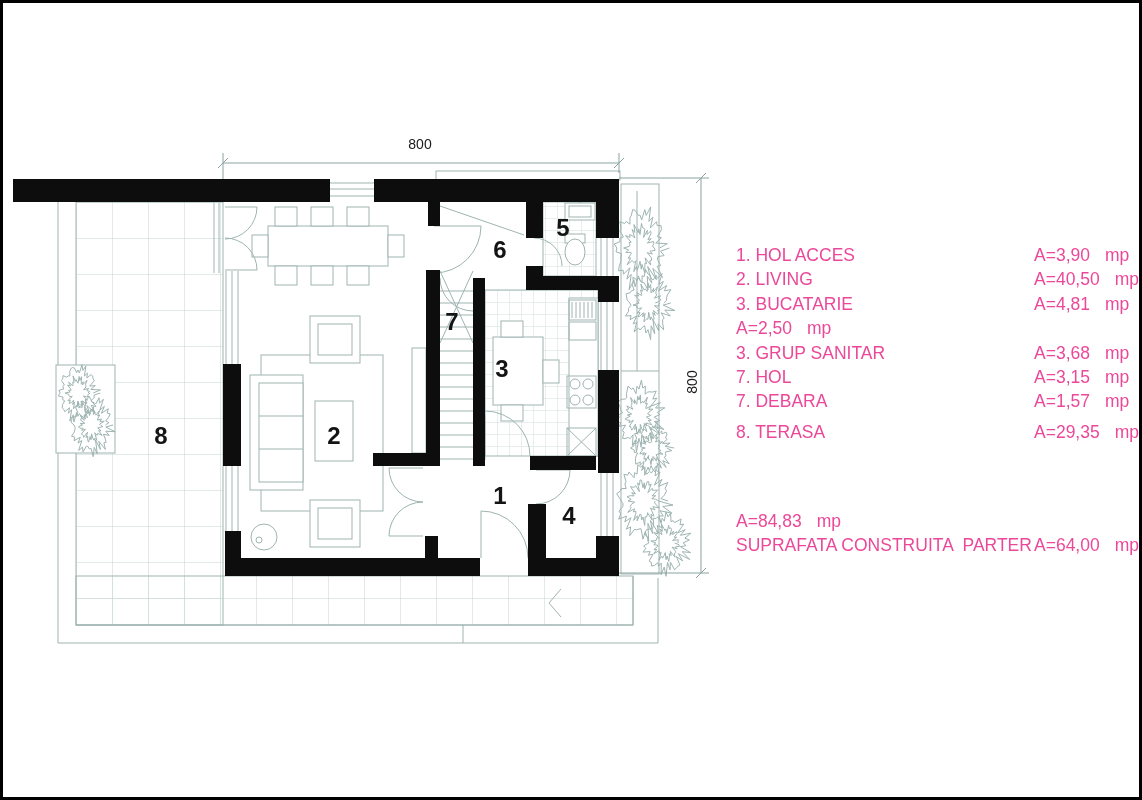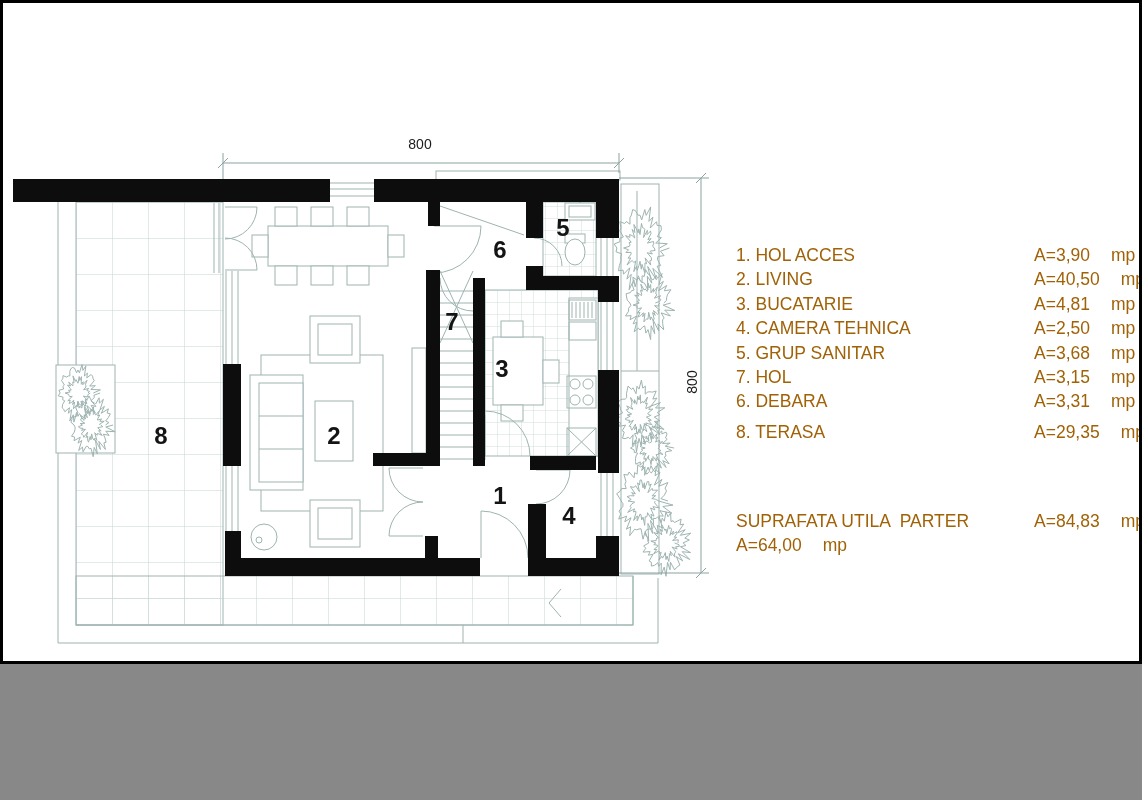--- a/index.html
+++ b/index.html
@@ -1,36 +1,36 @@
 <!DOCTYPE html>
 <html><head>
 <meta charset="utf-8">
 <style>
   html,body{margin:0;padding:0;background:#888;}
   .page{
-    position:relative;width:1142px;height:664px;background:#ffffff;
+    position:relative;width:1142px;height:800px;background:#ffffff;
     border:3px solid #000;box-sizing:border-box;overflow:hidden;
     font-family:"Liberation Sans", sans-serif;
   }
   .plan-svg{position:absolute;left:0;top:0;width:1142px;height:800px;}
   .room-num{
     position:absolute;width:26px;height:26px;text-align:center;
     font-size:24px;font-weight:bold;color:#141414;line-height:26px;
   }
   .dim-label{
     position:absolute;font-size:14px;color:#1a1a1a;text-align:center;width:44px;
   }
   .dim-label.vert{transform:rotate(-90deg);}
-  .legend{position:absolute;left:733px;top:240px;width:390px;color:#a16207;}
+  .legend{position:absolute;left:733px;top:240px;width:390px;color:#ec4899;}
   .legend .row{display:flex;justify-content:space-between;height:24.4px;
     font-size:17.5px;line-height:24.4px;}
   .legend .lbl{white-space:pre;}
   .legend .val{display:flex;width:92px;white-space:pre;}
   .legend .num{flex:1;text-align:center;}
-  .legend .unit{margin-left:21px;}
+  .legend .unit{margin-left:15px;}
   .legend-terasa{position:absolute;left:733px;top:417px;width:390px;}
   .legend-totals{position:absolute;left:733px;top:506px;width:390px;}
   .legend-totals .row{height:24px;line-height:24px;}
 </style>
 </head>
 <body>
 
 <div class="page">
 
   <svg class="plan-svg" viewBox="0 0 1142 800" xmlns="http://www.w3.org/2000/svg" stroke="#9eb4b1" fill="none" stroke-width="1">
@@ -204,47 +204,46 @@
       </div>
     <div class="row">
         <span class="lbl">2. LIVING</span>
         <span class="val"><span>A=</span><span class="num">40,50</span><span class="unit">mp</span></span>
       </div>
     <div class="row">
         <span class="lbl">3. BUCATARIE</span>
         <span class="val"><span>A=</span><span class="num">4,81</span><span class="unit">mp</span></span>
       </div>
     <div class="row">
-        <span class="lbl">4. CAMERA TEHNICA</span>
         <span class="val"><span>A=</span><span class="num">2,50</span><span class="unit">mp</span></span>
       </div>
     <div class="row">
-        <span class="lbl">5. GRUP SANITAR</span>
+        <span class="lbl">3. GRUP SANITAR</span>
         <span class="val"><span>A=</span><span class="num">3,68</span><span class="unit">mp</span></span>
       </div>
     <div class="row">
         <span class="lbl">7. HOL</span>
         <span class="val"><span>A=</span><span class="num">3,15</span><span class="unit">mp</span></span>
       </div>
     <div class="row">
-        <span class="lbl">6. DEBARA</span>
-        <span class="val"><span>A=</span><span class="num">3,31</span><span class="unit">mp</span></span>
+        <span class="lbl">7. DEBARA</span>
+        <span class="val"><span>A=</span><span class="num">1,57</span><span class="unit">mp</span></span>
       </div>
   </div>
 
   <div class="legend legend-terasa">
     <div class="row">
         <span class="lbl">8. TERASA</span>
         <span class="val"><span>A=</span><span class="num">29,35</span><span class="unit">mp</span></span>
       </div>
   </div>
 
   <div class="legend legend-totals">
     <div class="row">
-        <span class="lbl">SUPRAFATA UTILA  PARTER</span>
         <span class="val"><span>A=</span><span class="num">84,83</span><span class="unit">mp</span></span>
       </div>
     <div class="row">
+        <span class="lbl">SUPRAFATA CONSTRUITA  PARTER</span>
         <span class="val"><span>A=</span><span class="num">64,00</span><span class="unit">mp</span></span>
       </div>
   </div>
 
 </div>
 
 </body></html>

